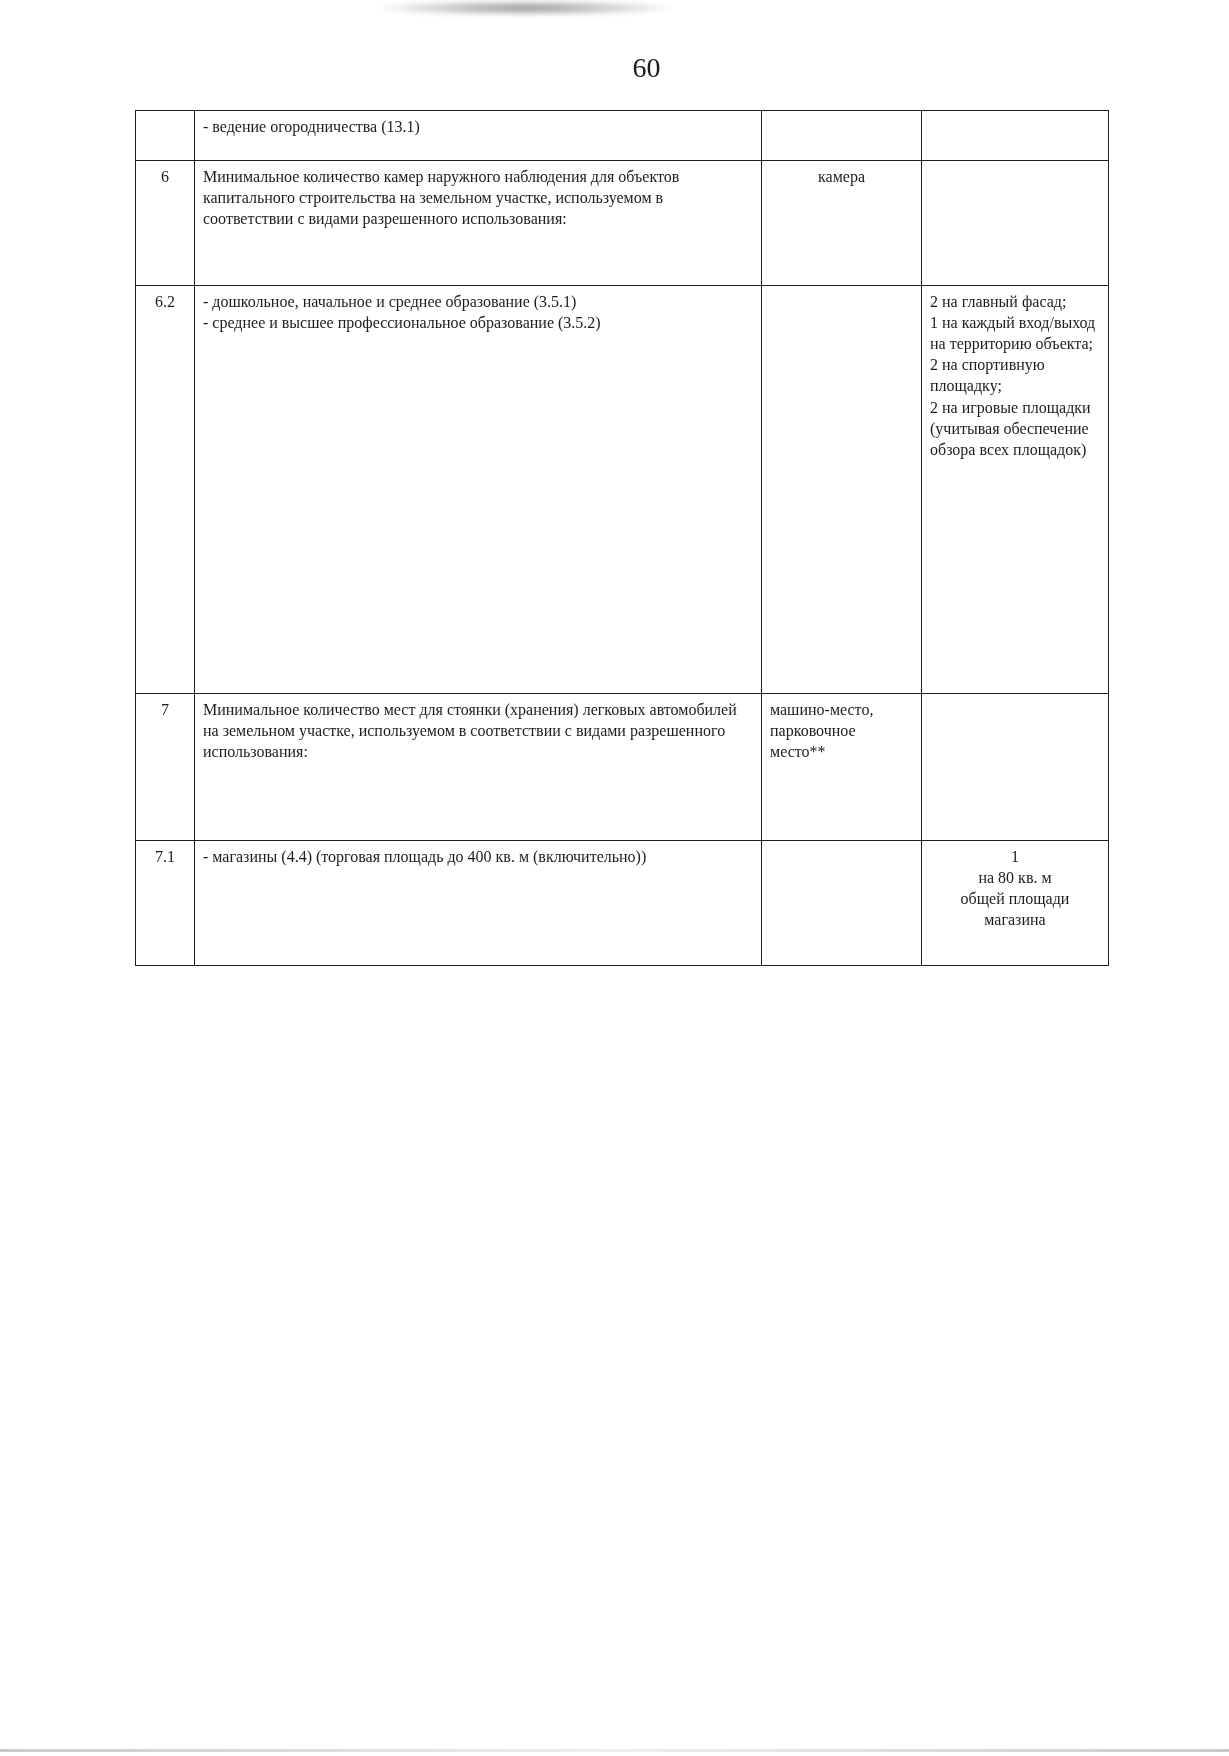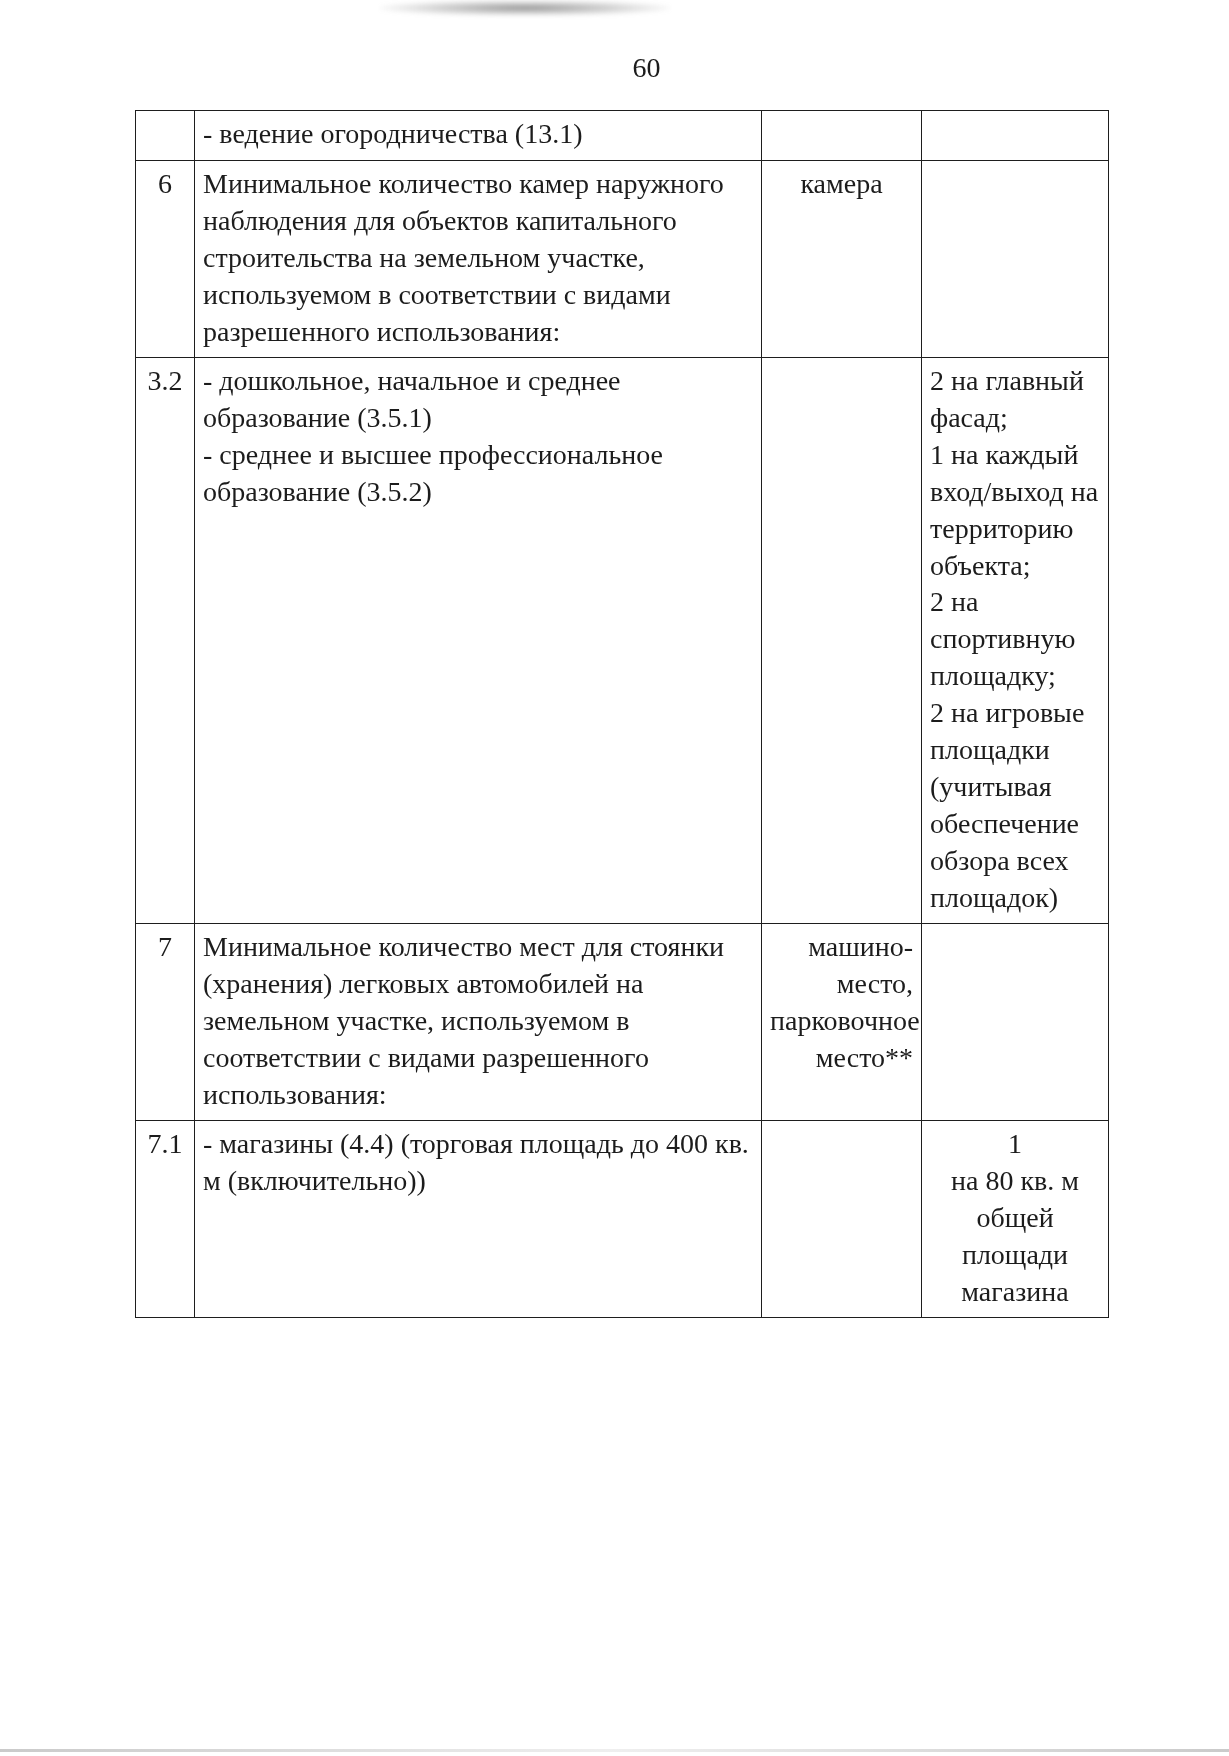--- a/index.html
+++ b/index.html
@@ -41,34 +41,34 @@
     height: 3px;
     background: linear-gradient(to right, rgba(150,150,150,0.5), rgba(190,190,190,0.25), rgba(150,150,150,0.5));
   }
   table.doc-table {
     position: absolute;
     left: 135px;
     top: 110px;
     width: 905px;
     border-collapse: collapse;
     table-layout: fixed;
-    font-size: 28px;
+    font-size: 16px;
     line-height: 1.32;
   }
   table.doc-table td {
     border: 1.6px solid #1e1e1e;
     vertical-align: top;
     padding: 5px 8px 6px 8px;
     white-space: pre-line;
     overflow: hidden;
   }
   td.c-num  { width: 42px;  text-align: center; padding-left: 2px; padding-right: 2px; }
   td.c-desc { width: 550px; text-align: left; }
   td.c-unit { width: 143px; text-align: center; }
-  td.c-unit.left { text-align: right; }
+  td.c-unit.left { text-align: left; }
   td.c-val  { width: 170px; text-align: left; }
   td.c-val.center { text-align: center; }
 
   tr.r0 td { height: 38px;  }
   tr.r1 td { height: 113px; }
   tr.r2 td { height: 135px; }
   tr.r3 td { height: 396px; }
   tr.r4 td { height: 113px; }
   tr.r5 td { height: 135px; }
   tr.r6 td { height: 113px; }
@@ -90,21 +90,21 @@
       <td class="c-unit"></td>
       <td class="c-val"></td>
     </tr>
     <tr class="r1">
       <td class="c-num">6</td>
       <td class="c-desc">Минимальное количество камер наружного наблюдения для объектов капитального строительства на земельном участке, используемом в соответствии с видами разрешенного использования:</td>
       <td class="c-unit">камера</td>
       <td class="c-val"></td>
     </tr>
     <tr class="r3">
-      <td class="c-num">3.2</td>
+      <td class="c-num">6.2</td>
       <td class="c-desc">- дошкольное, начальное и среднее образование (3.5.1)
 - среднее и высшее профессиональное образование (3.5.2)</td>
       <td class="c-unit"></td>
       <td class="c-val">2 на главный фасад;
 1 на каждый вход/выход на территорию объекта;
 2 на спортивную площадку;
 2 на игровые площадки (учитывая обеспечение обзора всех площадок)</td>
     </tr>
     <tr class="r5">
       <td class="c-num">7</td>

